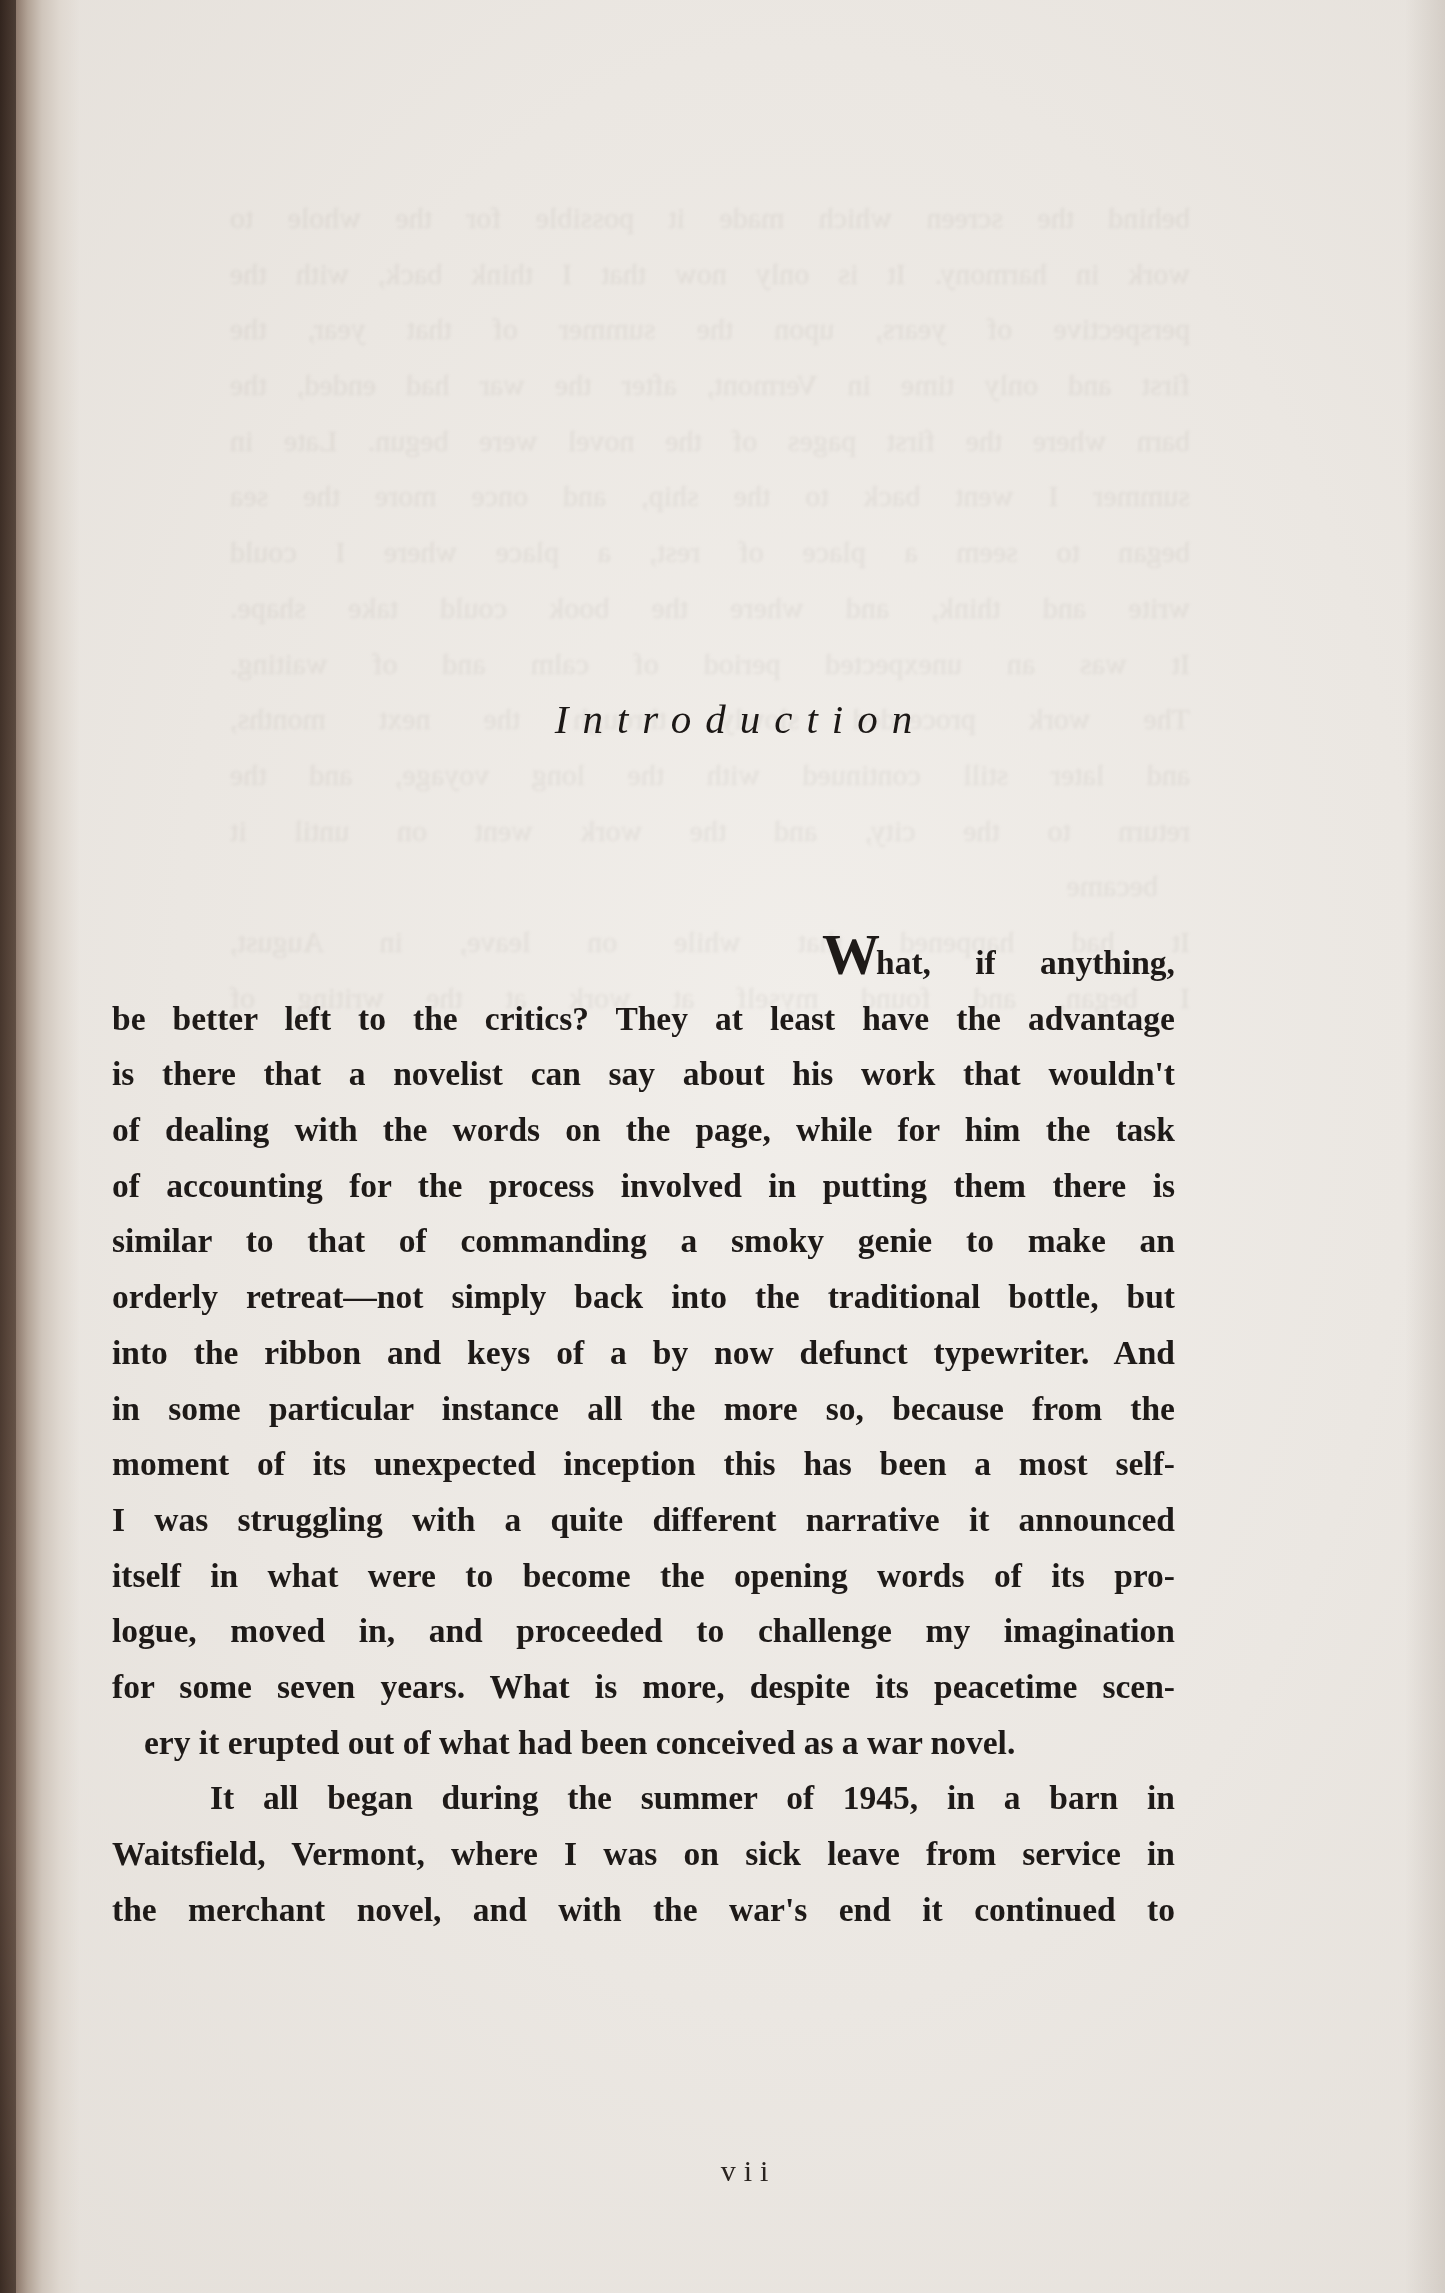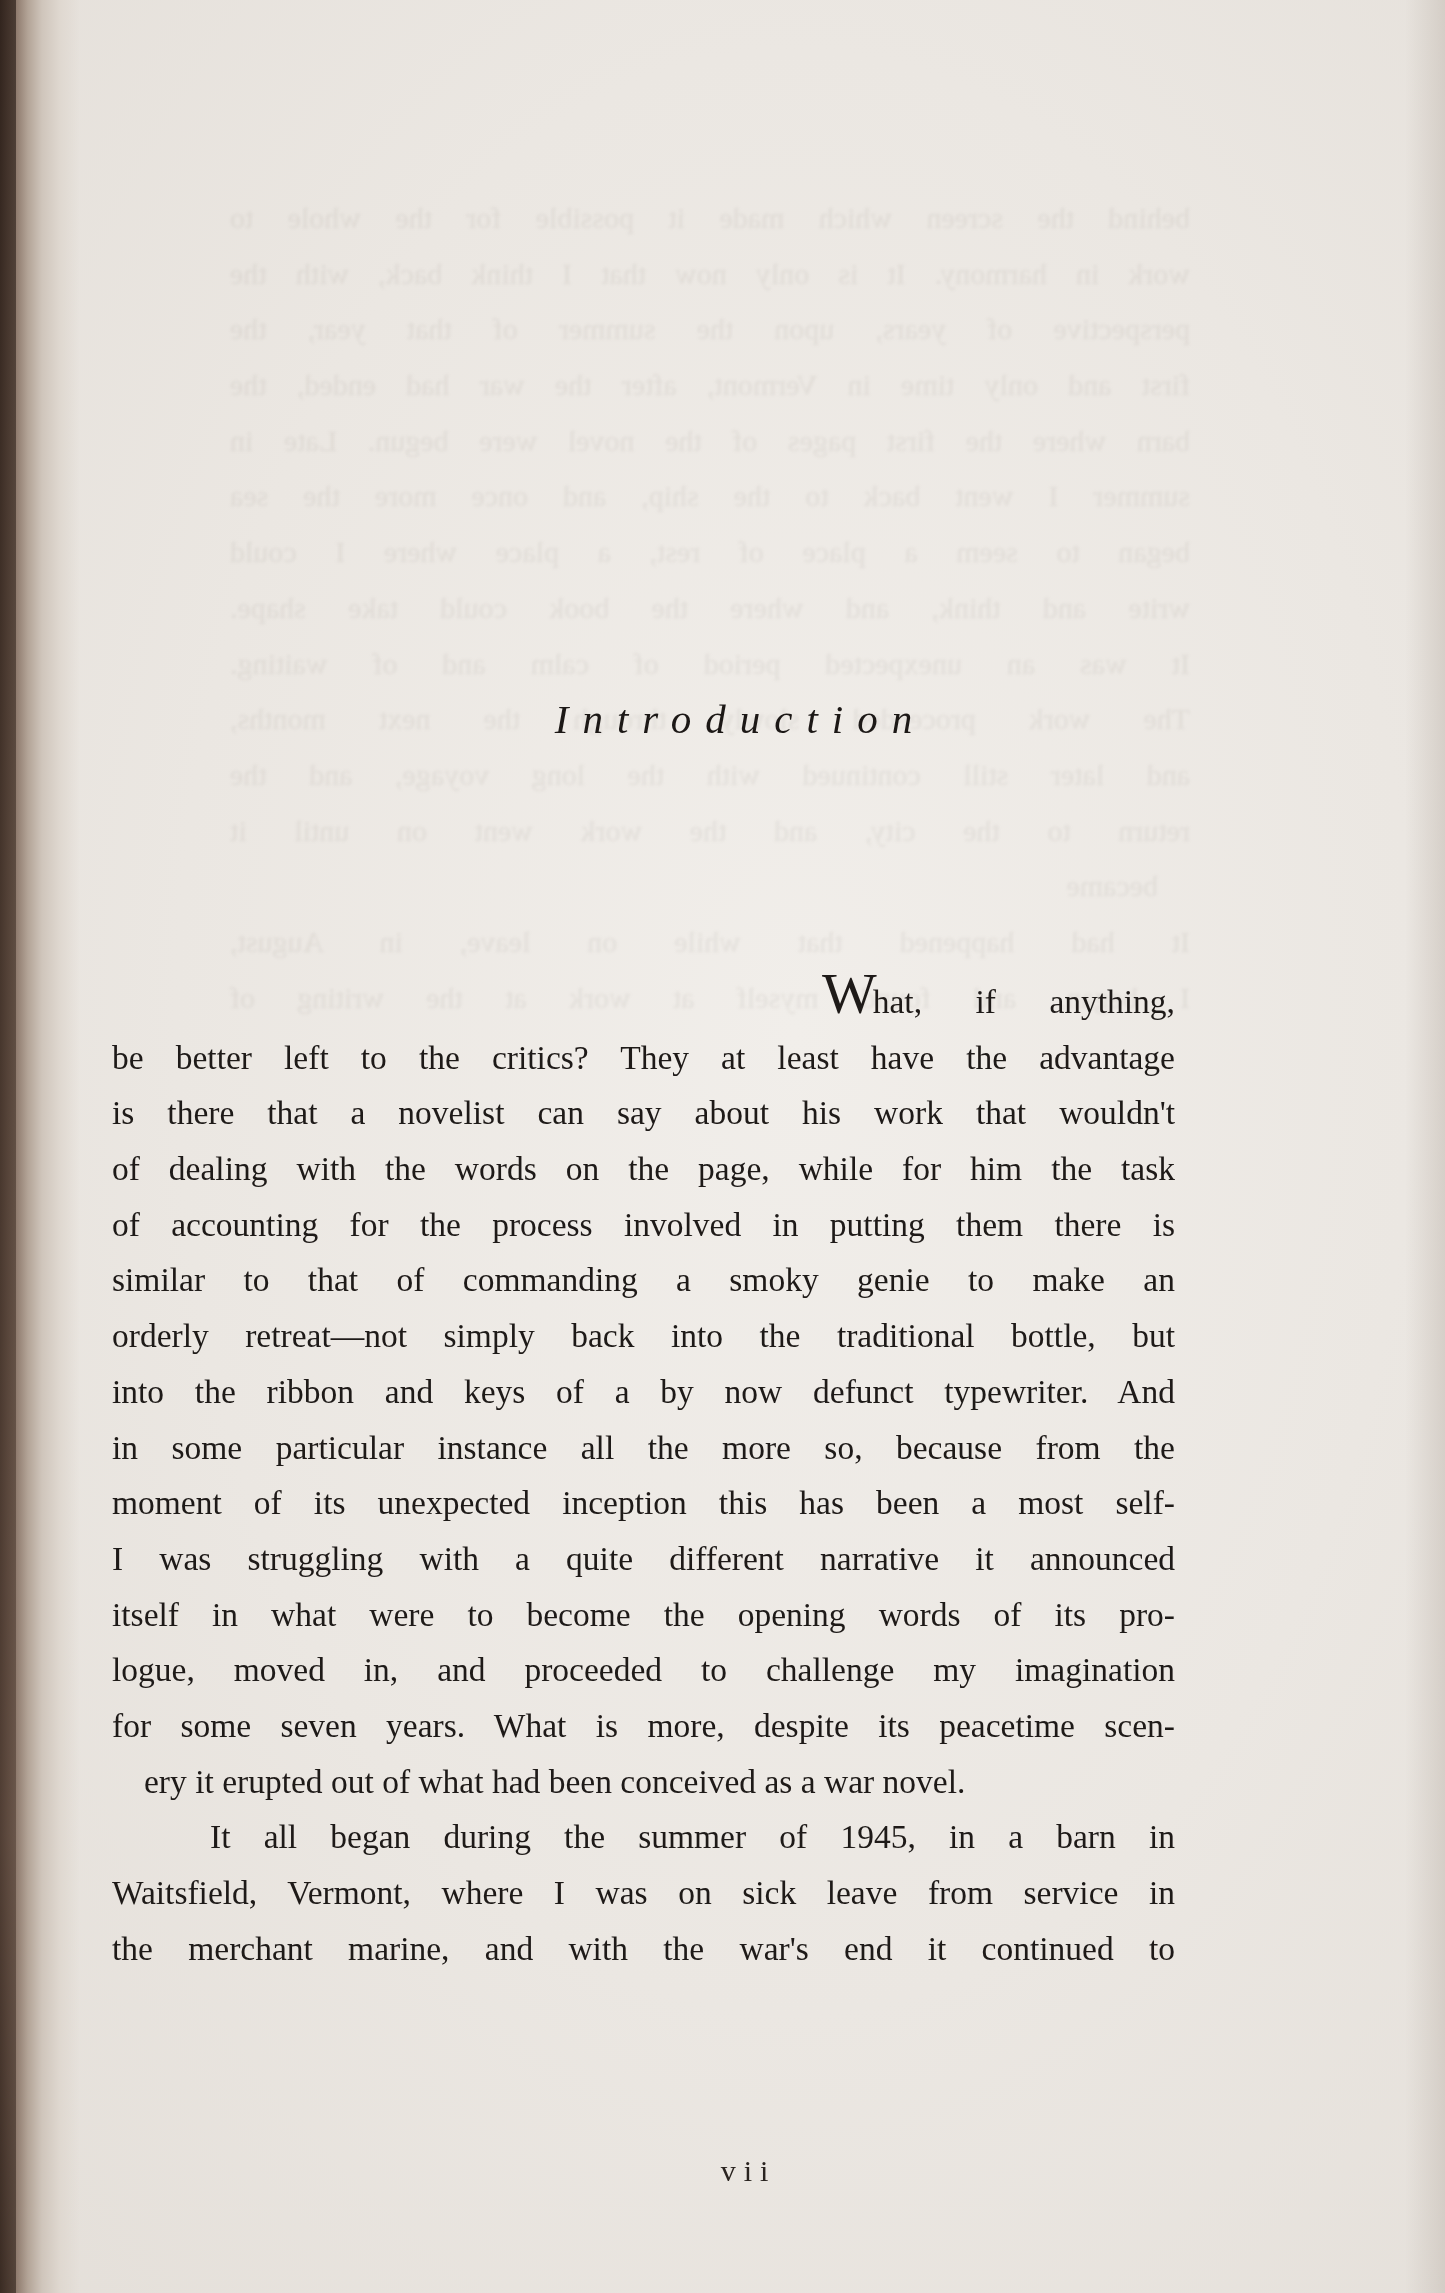--- a/index.html
+++ b/index.html
@@ -64,25 +64,26 @@
       text-align: center;
       padding-left: 36px;
       font-style: italic;
       font-size: 41px;
       letter-spacing: 14px;
       color: #1c1816;
     }
     .body-text {
       position: absolute;
       left: 112px;
-      top: 974px;
+      top: 935px;
       width: 1063px;
       font-size: 33.5px;
       line-height: 55.7px;
       color: #1e1a18;
+      font-weight: bold;
     }
     .line {
       display: block;
       white-space: nowrap;
       text-align: justify;
       text-align-last: justify;
       height: 55.7px;
     }
     .first-line {
       padding-left: 710px;
@@ -153,19 +154,19 @@
       <span class="line">moment of its unexpected inception this has been a most self-</span>
       <span class="line">I was struggling with a quite different narrative it announced</span>
       <span class="line">itself in what were to become the opening words of its pro-</span>
       <span class="line">logue, moved in, and proceeded to challenge my imagination</span>
       <span class="line">for some seven years. What is more, despite its peacetime scen-</span>
       <span class="line last-line">ery it erupted out of what had been conceived as a war novel.</span>
     </div>
     <div class="paragraph">
       <span class="line indent">It all began during the summer of 1945, in a barn in</span>
       <span class="line">Waitsfield, Vermont, where I was on sick leave from service in</span>
-      <span class="line">the merchant marine, and with the war's end it continued to</span>
+      <span class="line">the merchant novel, and with the war's end it continued to</span>
     </div>
   </div>
 
   <div class="page-number">vii</div>
 
 </div>
 
 </body></html>

